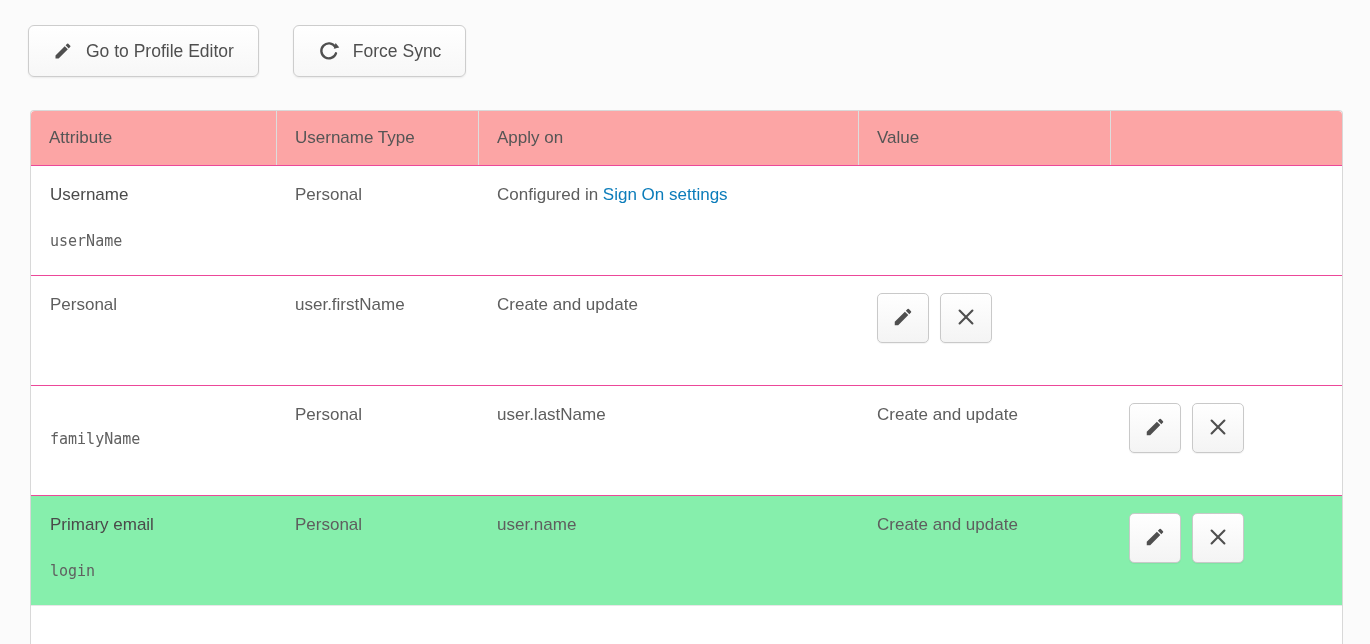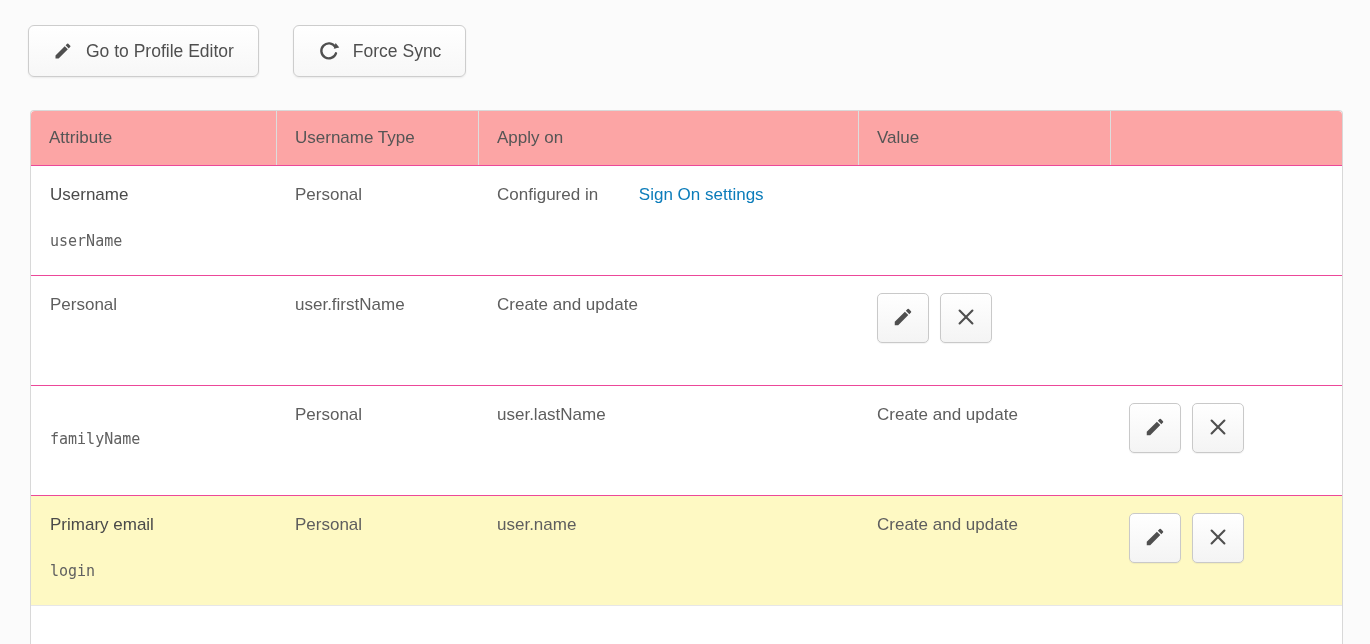--- a/index.html
+++ b/index.html
@@ -54,39 +54,38 @@
     align-items: center;
     padding: 0 18px;
     font-size: 17px;
     color: #555555;
   }
   .thead .hcell + .hcell { border-left: 1px solid #dddddd; }
   .body-row {
     border-top: 1px solid #ec4899;
     min-height: 110px;
   }
-  .body-row.highlight { background: #fef9c3; }
+  .body-row.highlight { background: #86efac; }
   .cell {
     padding: 18px 18px 16px 19px;
     font-size: 17px;
     color: #5e5e5e;
     line-height: 1.3;
   }
   .attr-label { color: #4a4a4a; }
   .attr-name {
     margin-top: 26px;
     font-family: "DejaVu Sans Mono", monospace;
     font-size: 15px;
     color: #606060;
   }
   .value-link {
     color: #0b7cba;
     text-decoration: none;
     cursor: pointer;
-    margin-left: 36px;
   }
   .actions-cell {
     display: flex;
     gap: 11px;
     padding-top: 17px;
     padding-left: 19px;
   }
   .icon-btn {
     width: 52px;
     height: 50px;

